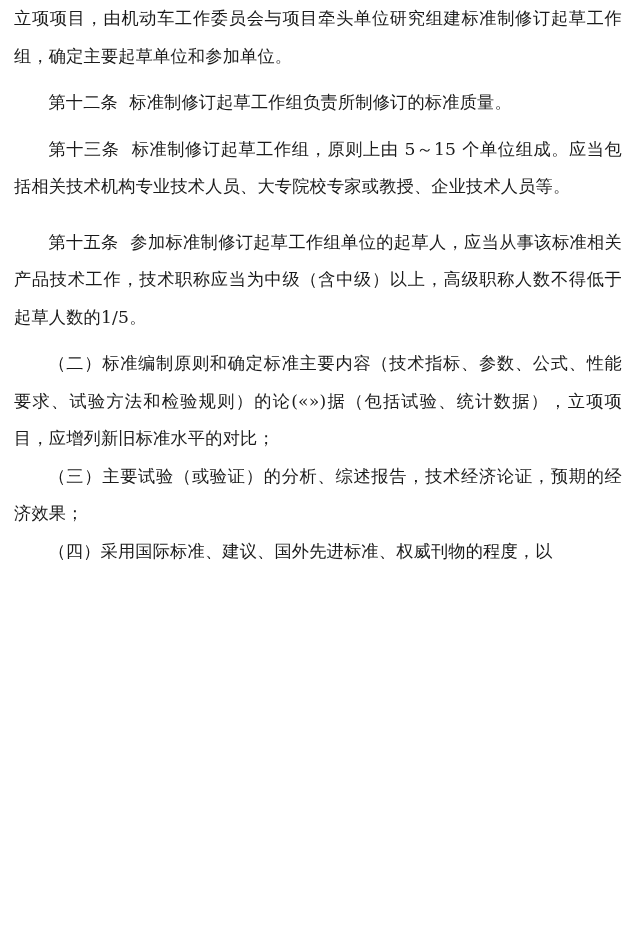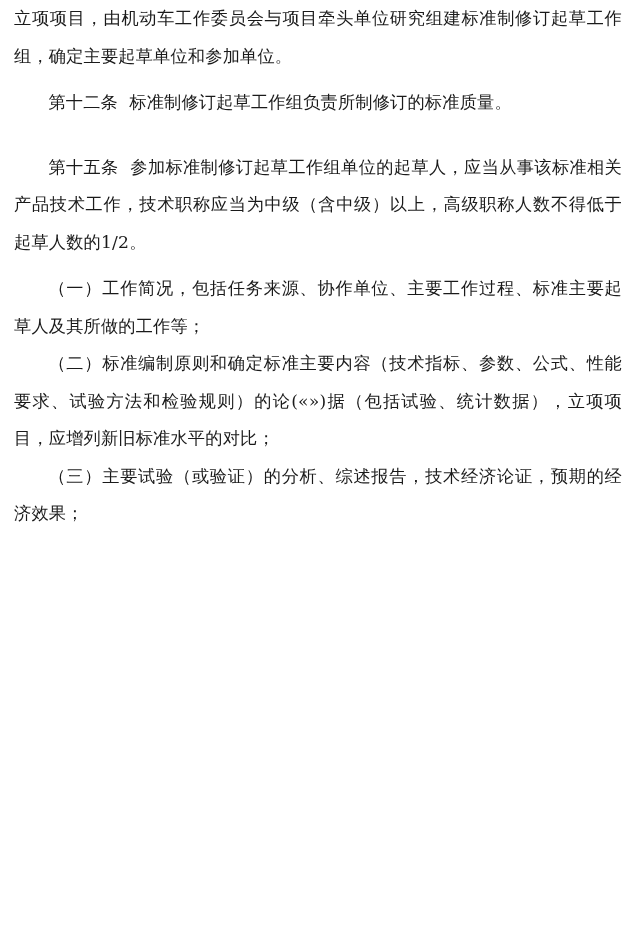--- a/index.html
+++ b/index.html
@@ -44,28 +44,29 @@
 <body>
 
 <div id="page">
 
   <p class="para noindent">立项项目，由机动车工作委员会与项目牵头单位研究组建标准制修订起草工作组，确定主要起草单位和参加单位。</p>
   <div class="gap-small"></div>
 
   <p class="para indent2">第十二条  标准制修订起草工作组负责所制修订的标准质量。</p>
   <div class="gap-small"></div>
 
+  <p class="para indent2">第十三条  标准制修订起草工作组，原则上由 5～15 个单位组成。应当包括相关技术机构专业技术人员、大专院校专家或教授、企业技术人员等。</p>
   <div class="gap-small"></div>
 
   <div class="gap-small"></div>
 
-  <p class="para indent2">第十五条  参加标准制修订起草工作组单位的起草人，应当从事该标准相关产品技术工作，技术职称应当为中级（含中级）以上，高级职称人数不得低于起草人数的1/2。</p>
+  <p class="para indent2">第十五条  参加标准制修订起草工作组单位的起草人，应当从事该标准相关产品技术工作，技术职称应当为中级（含中级）以上，高级职称人数不得低于起草人数的1/5。</p>
   <div class="gap-small"></div>
 
 
-  <p class="para indent2">（一）工作简况，包括任务来源、协作单位、主要工作过程、标准主要起草人及其所做的工作等；</p>
 
   <p class="para indent2">（二）标准编制原则和确定标准主要内容（技术指标、参数、公式、性能要求、试验方法和检验规则）的论(«»)据（包括试验、统计数据），立项项目，应增列新旧标准水平的对比；</p>
 
   <p class="para indent2">（三）主要试验（或验证）的分析、综述报告，技术经济论证，预期的经济效果；</p>
 
+  <p class="para indent2">（四）采用国际标准、建议、国外先进标准、权威刊物的程度，以</p>
 
 </div>
 
 </body></html>

